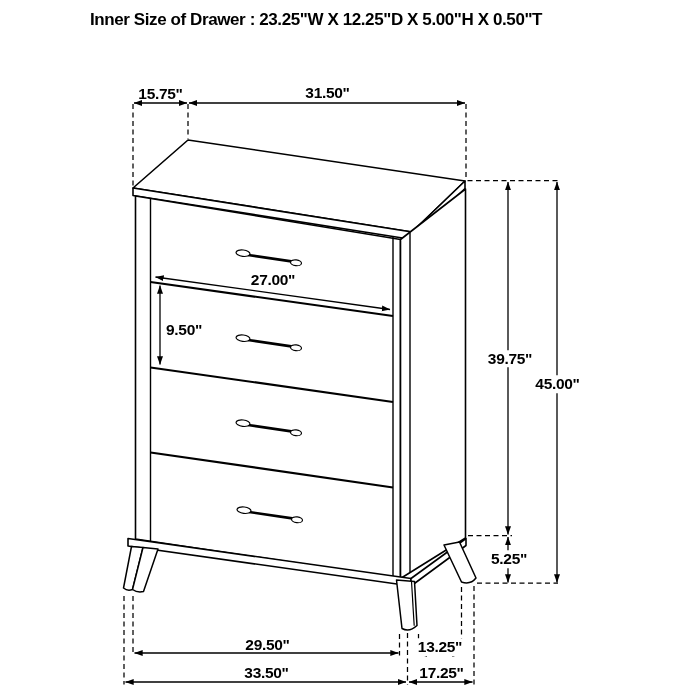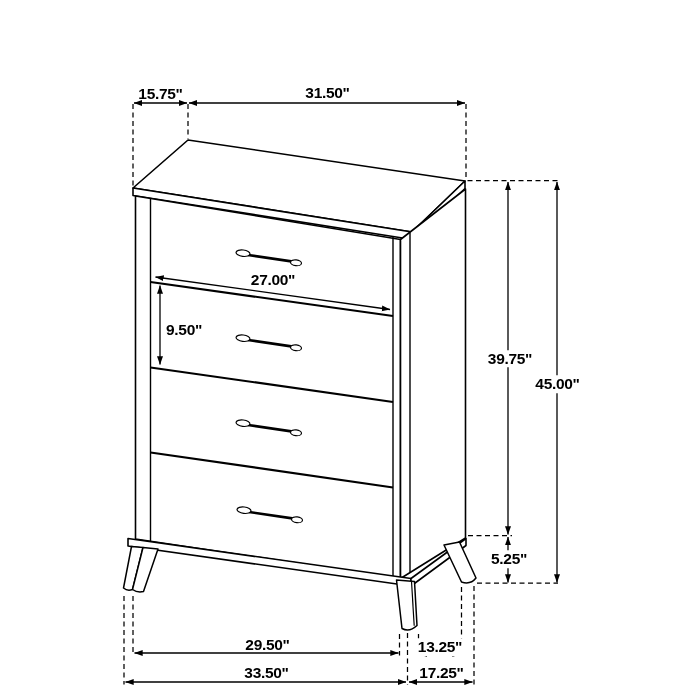--- a/index.html
+++ b/index.html
@@ -18,20 +18,21 @@
     font:700 15.5px/1 "Liberation Sans",sans-serif;letter-spacing:-0.3px;
     color:#000;white-space:nowrap;
   }
   .dim.bg{background:#fff;padding:1px 2px;}
 </style>
 </head>
 <body>
 
 <div class="stage">
 
+  <div class="title">Inner Size of Drawer : 23.25"W X 12.25"D X 5.00"H X 0.50"T</div>
 
   <svg width="700" height="700" viewBox="0 0 700 700">
     <defs>
       <marker id="ah" markerWidth="9" markerHeight="7" refX="8.2" refY="3" orient="auto-start-reverse" markerUnits="userSpaceOnUse">
         <path d="M0,0 L8.4,3 L0,6 Z" fill="#000"></path>
       </marker>
     </defs>
 
     <g stroke="#000" fill="#fff" stroke-width="1.6" stroke-linejoin="round">
 

